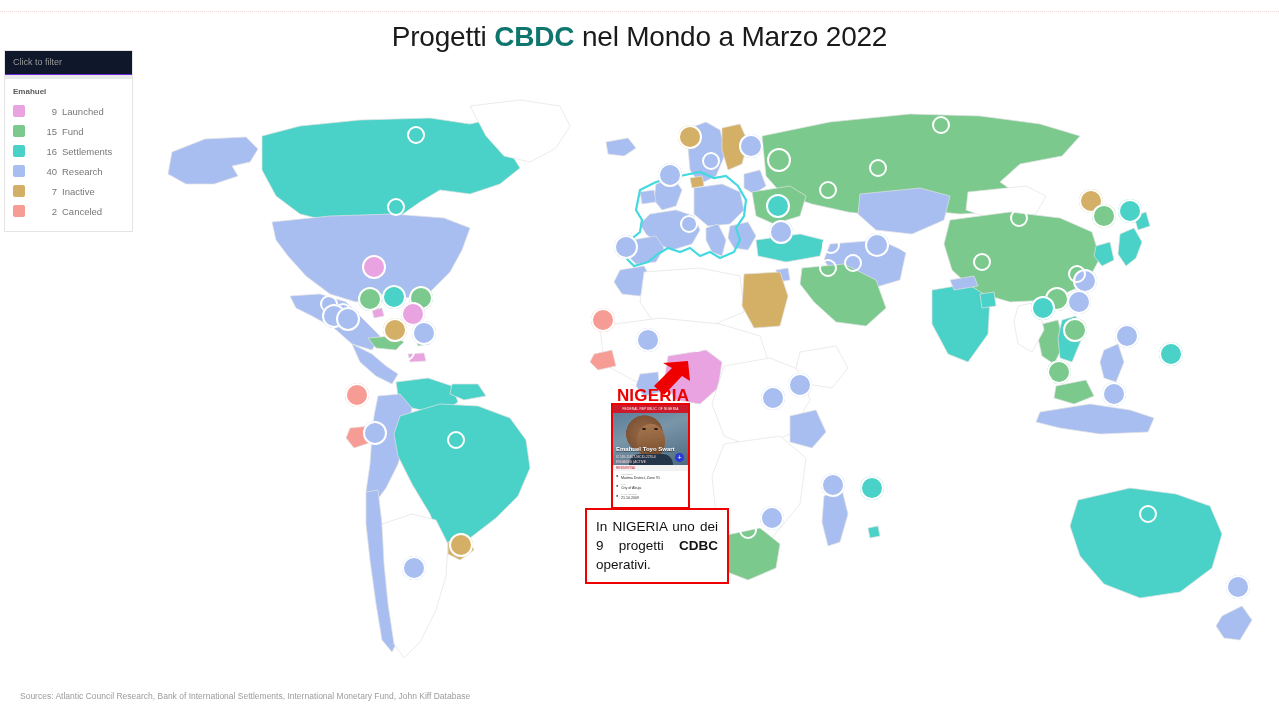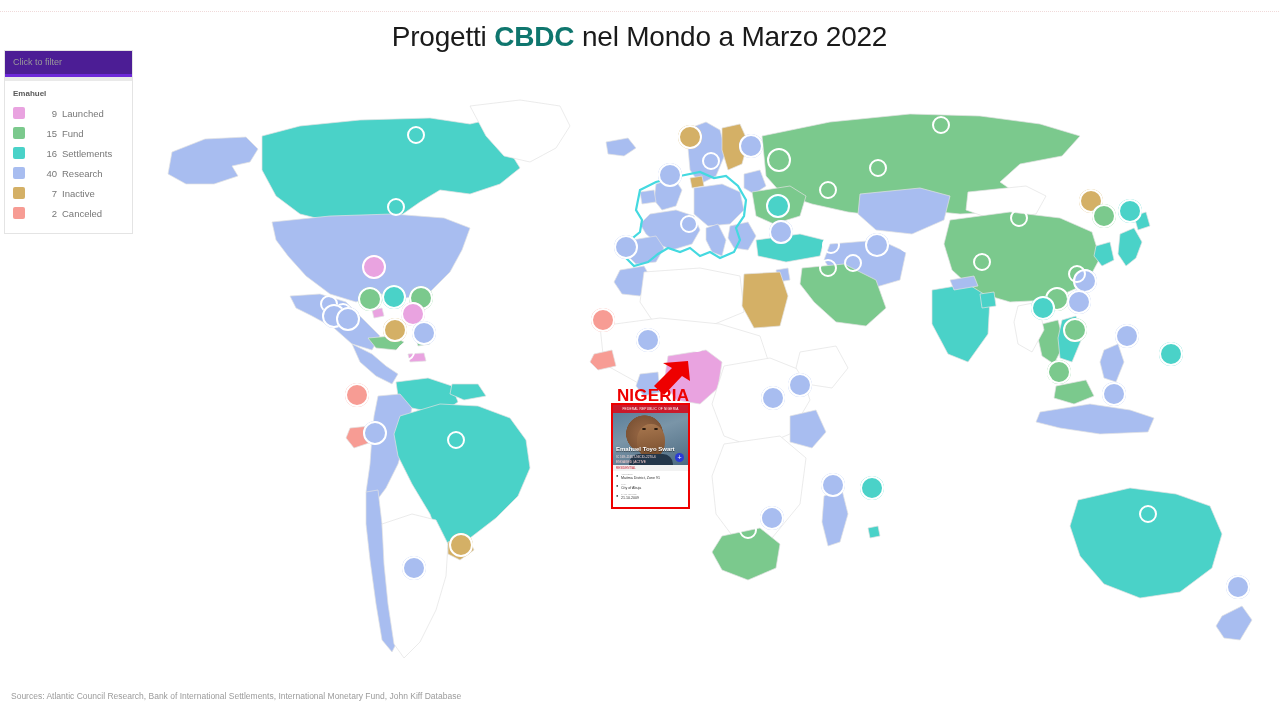--- a/index.html
+++ b/index.html
@@ -39,22 +39,22 @@
     z-index:40;
   }
   .legend-head{
     padding:8px 8px 7px 8px;
     font-weight:bold;font-size:8px;line-height:11px;color:#5a5a5a;
     border-bottom:1px solid #ececec;
   }
   .legend-filter{
     padding:6px 8px 7px 8px;
     font-size:9px;color:#9a9a9a;
-    border-bottom:3px solid #6d28d9;
-    background:#4c1d95;
+    border-bottom:1px solid #6d28d9;
+    background:#0f172a;
   }
   .legend-sep{height:4px;background:#e9e9e9;}
   .legend-body{padding:8px 8px 10px 8px;}
   .legend-title{
     font-weight:bold;font-size:8px;color:#5a5a5a;margin-bottom:5px;
   }
   .legend-row{
     display:flex;align-items:center;height:20px;
   }
   .sw{width:12px;height:12px;border-radius:2px;flex:0 0 12px;}
@@ -142,21 +142,21 @@
     position:absolute;left:585px;top:508px;width:122px;
     border:2px solid #ee0000;background:#ffffff;
     padding:7px 9px 8px 9px;
     font-size:13.5px;line-height:19px;color:#111;
     text-align:justify;text-align-last:justify;
   }
   .ng-box b{font-weight:bold;}
 
   
   .sources{
-    position:absolute;left:11px;top:691px;
+    position:absolute;left:20px;top:691px;
     font-size:8.5px;color:#9b9b9b;white-space:nowrap;
   }
 </style>
 </head>
 <body>
 
 <div id="stage">
 
   <div class="top-rule"></div>
 
@@ -552,15 +552,20 @@
         <div class="ph-item">
           <span class="ph-pin">●</span>
           <span class="ph-itxt">
             <div class="ph-k">DATE ISSUED</div>
             <div class="ph-v">21.10.2009</div>
           </span>
         </div>
       </div>
   </div>
 
+  <div class="ng-box">
+    <span>In NIGERIA uno</span>
+    <span>dei 9 progetti</span>
+    <b>CDBC</b><span> operativi.</span>
+  </div>
 
   <div class="sources">Sources: Atlantic Council Research, Bank of International Settlements, International Monetary Fund, John Kiff Database</div>
 </div>
 
 </body></html>

